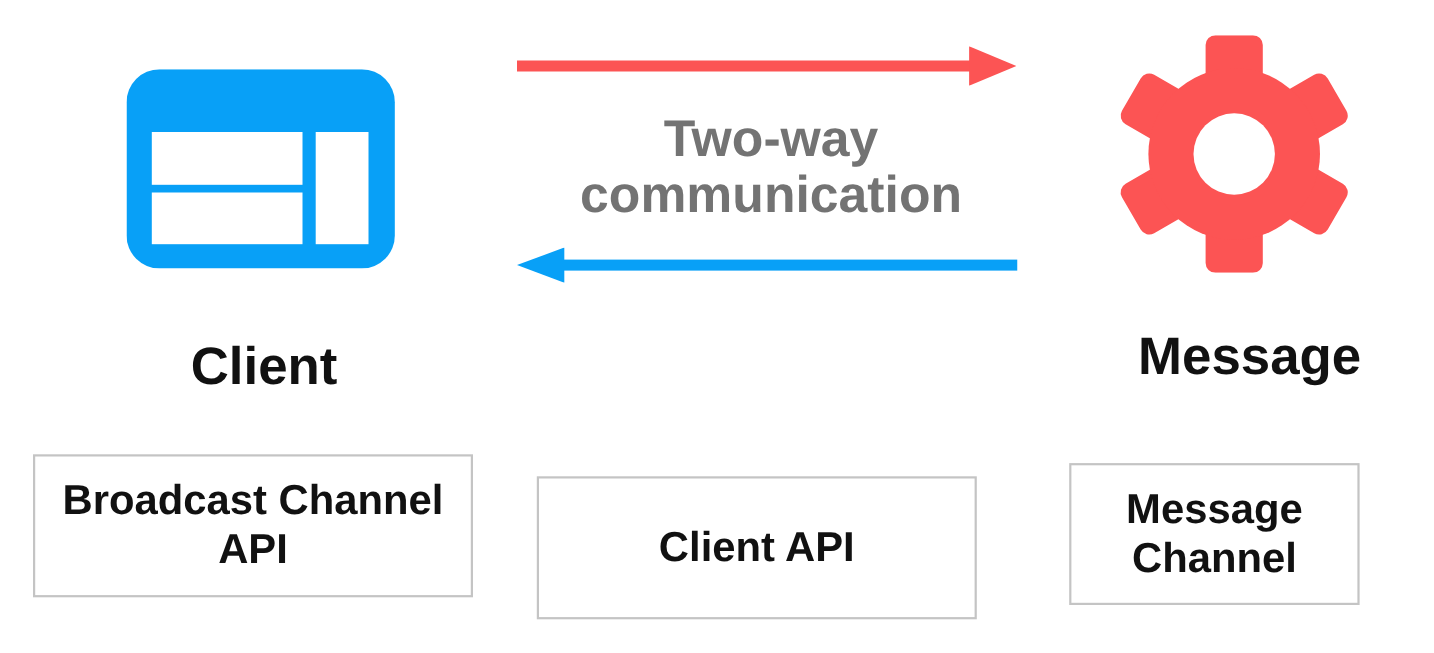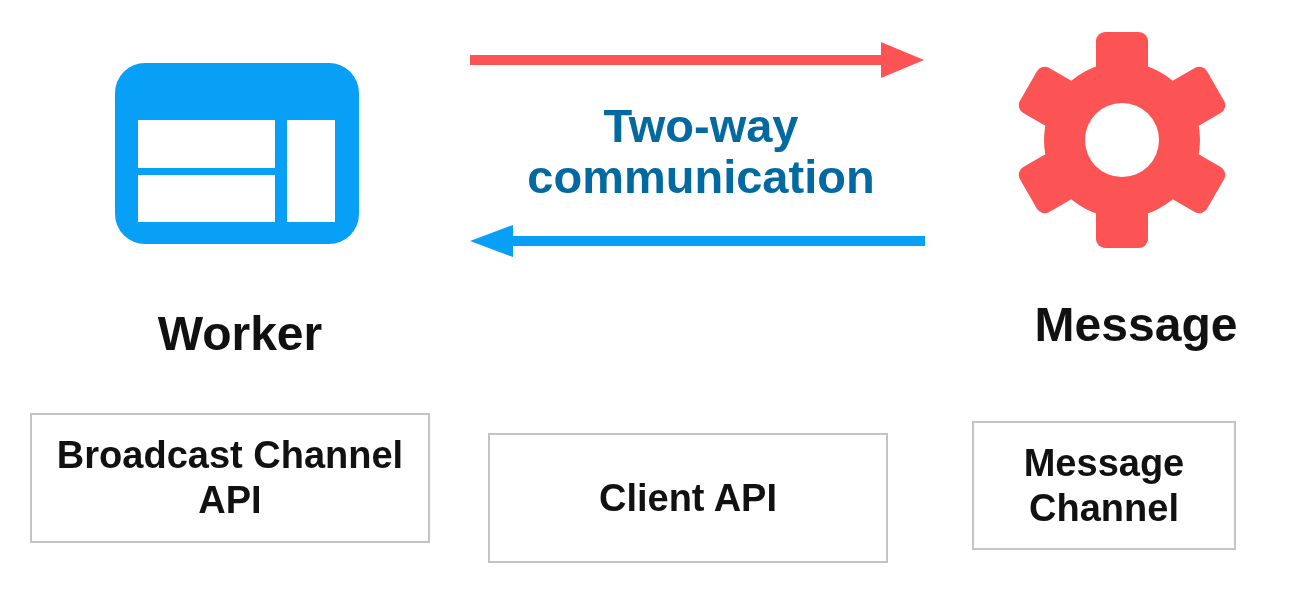--- a/index.html
+++ b/index.html
@@ -26,21 +26,21 @@
     letter-spacing: 0px;
   }
   .comm-label {
     position: absolute;
     left: 461px;
     top: 100px;
     width: 480px;
     font-size: 47px;
     line-height: 1.09;
     font-weight: 700;
-    color: #0369a1;
+    color: #737373;
     text-align: center;
   }
   .api-box {
     position: absolute;
     box-sizing: border-box;
     border: 2px solid #c4c4c4;
     background: #ffffff;
     display: flex;
     align-items: center;
     justify-content: center;
@@ -67,21 +67,21 @@
 
 <div class="canvas">
 
   <svg id="window-icon" class="abs" width="244" height="181" viewBox="0 0 244 181">
     <rect x="0" y="0" width="244" height="181" rx="30" fill="#08a0f7"></rect>
     <rect x="23" y="57" width="137" height="48" fill="#ffffff"></rect>
     <rect x="23" y="112" width="137" height="47" fill="#ffffff"></rect>
     <rect x="172" y="57" width="48" height="102" fill="#ffffff"></rect>
   </svg>
 
-  <div id="window-label" class="node-label">Worker</div>
+  <div id="window-label" class="node-label">Client</div>
 
   <svg id="worker-icon" class="abs" width="212" height="216" viewBox="0 0 212 216">
     <g transform="translate(106,108)" fill="#fc5454">
       <rect x="-26" y="-108" width="52" height="62" rx="9"></rect>
       <rect x="-26" y="-108" width="52" height="62" rx="9" transform="rotate(60)"></rect>
       <rect x="-26" y="-108" width="52" height="62" rx="9" transform="rotate(120)"></rect>
       <rect x="-26" y="-108" width="52" height="62" rx="9" transform="rotate(180)"></rect>
       <rect x="-26" y="-108" width="52" height="62" rx="9" transform="rotate(240)"></rect>
       <rect x="-26" y="-108" width="52" height="62" rx="9" transform="rotate(300)"></rect>
       <circle cx="0" cy="0" r="78"></circle>

